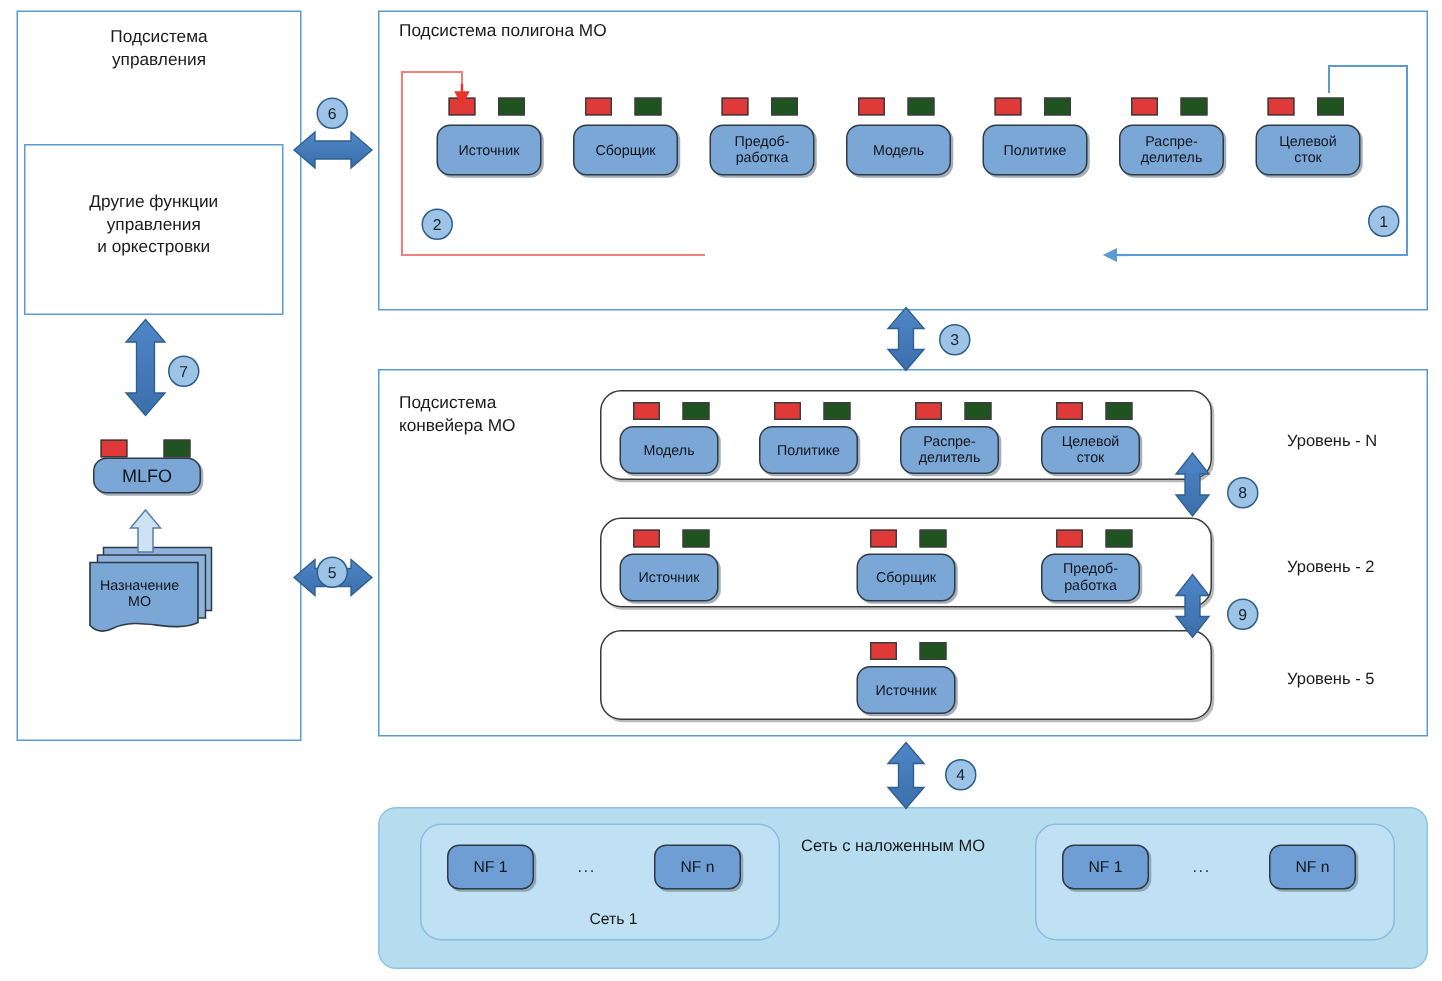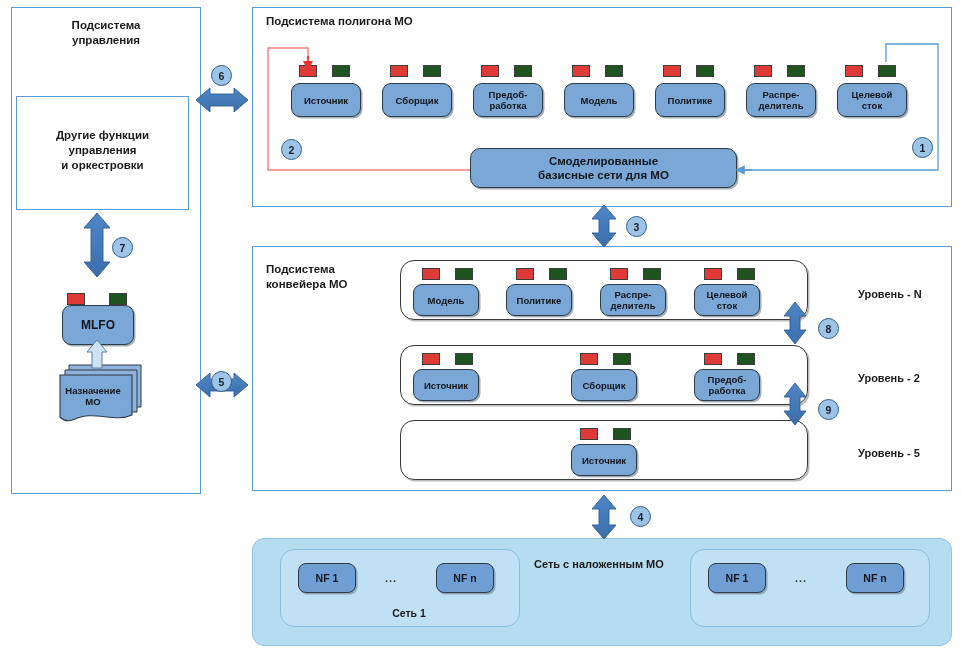--- a/index.html
+++ b/index.html
@@ -5,21 +5,21 @@
   * { box-sizing: border-box; }
   html, body { margin:0; padding:0; }
   body {
     width:961px; height:654px;
     background:#ffffff;
     font-family:"Liberation Sans", sans-serif;
     position:relative;
     overflow:hidden;
     color:#1a1a1a;
   }
-  #stage { position:absolute; left:0; top:0; width:961px; height:654px;font-weight:bold; }
+  #stage { position:absolute; left:0; top:0; width:961px; height:654px; }
 
   .panel {
     position:absolute;
     border:1px solid #5b9bd5;
     background:transparent;
   }
   .panel-title {
     position:absolute;
     font-size:11.5px;
     color:#1a1a1a;
@@ -144,21 +144,21 @@
 
   <div class="panel" style="left:252px; top:7px; width:700px; height:200px;"></div>
   <div class="panel-title" style="left:266px; top:14px;">Подсистема полигона МО</div>
 
   <div class="panel" style="left:252px; top:246px; width:700px; height:245px;"></div>
   <div class="panel-title" style="left:266px; top:262px;">Подсистема
 конвейера МО</div>
 
   <div class="led red" style="left:67px; top:293px;"></div>
   <div class="led green" style="left:109px; top:293px;"></div>
-  <div class="node" style="left:62px; top:305px; width:72px; height:40px; font-size:12px;">MLFO</div>
+  <div class="node" style="left:62px; top:305px; width:72px; height:24px; font-size:12px;">MLFO</div>
 
   <div class="docstack" style="left:55px; top:363px;">
     <svg width="90" height="66" viewBox="0 0 90 66">
       <path d="M14,2 L86,2 L86,44 L14,44 Z" fill="#8fb3dc" stroke="#2f3b44" stroke-width="1"></path>
       <path d="M10,7 L82,7 L82,49 L10,49 Z" fill="#8fb3dc" stroke="#2f3b44" stroke-width="1"></path>
       <path d="M5,12 L77,12 L77,52 C60,60 38,47 20,56 C14,59 9,58 5,54 Z" fill="#7ba7d7" stroke="#2f3b44" stroke-width="1.1"></path>
     </svg>
   </div>
   <div style="position:absolute; left:57px; top:385px; width:72px; text-align:center; font-size:9.5px; line-height:11px; white-space:pre-line; color:#10161c;">Назначение
 МО</div>
@@ -187,22 +187,20 @@
   <div class="led red" style="left:754px; top:65px;"></div>
   <div class="led green" style="left:787px; top:65px;"></div>
   <div class="node" style="left:746px; top:83px; width:70px; height:34px;">Распре-
 делитель</div>
 
   <div class="led red" style="left:845px; top:65px;"></div>
   <div class="led green" style="left:878px; top:65px;"></div>
   <div class="node" style="left:837px; top:83px; width:70px; height:34px;">Целевой
 сток</div>
 
-  <div class="node" style="left:470px; top:148px; width:267px; height:40px; font-size:11.5px; line-height:14px; border-radius:10px;">Смоделированные
-базисные сети для МО</div>
 
   <div class="level-group" style="left:400px; top:260px; width:408px; height:60px;"></div>
   <div class="led red" style="left:422px; top:268px;"></div>
   <div class="led green" style="left:455px; top:268px;"></div>
   <div class="node" style="left:413px; top:284px; width:66px; height:32px;">Модель</div>
 
   <div class="led red" style="left:516px; top:268px;"></div>
   <div class="led green" style="left:549px; top:268px;"></div>
   <div class="node" style="left:506px; top:284px; width:66px; height:32px;">Политике</div>
 

